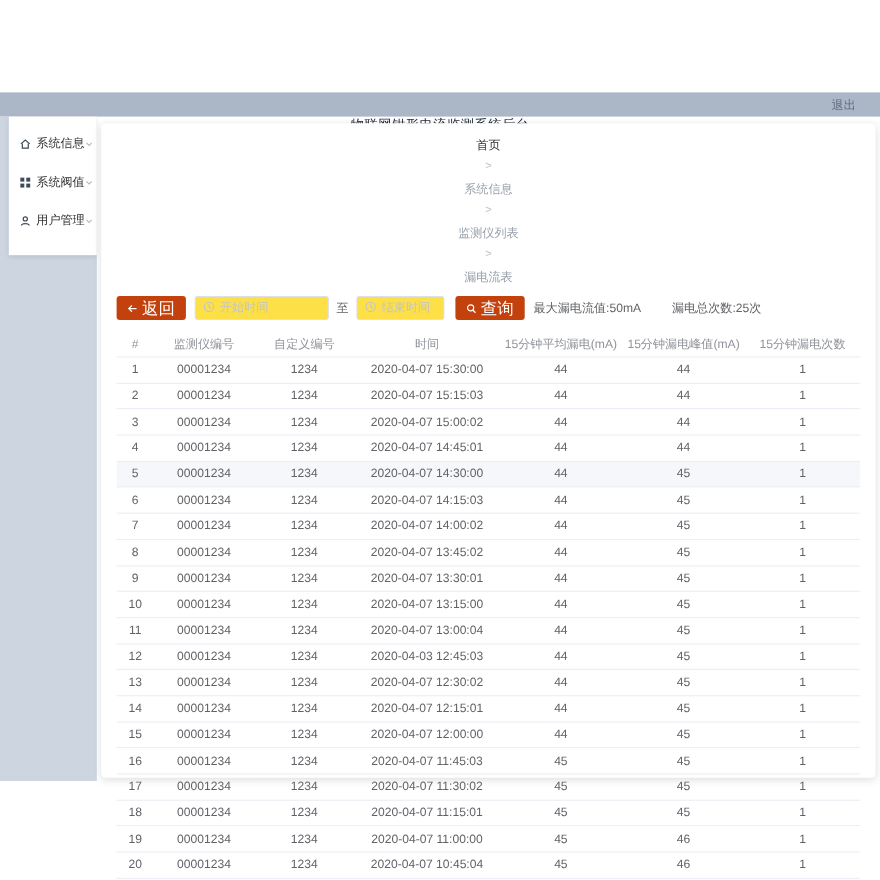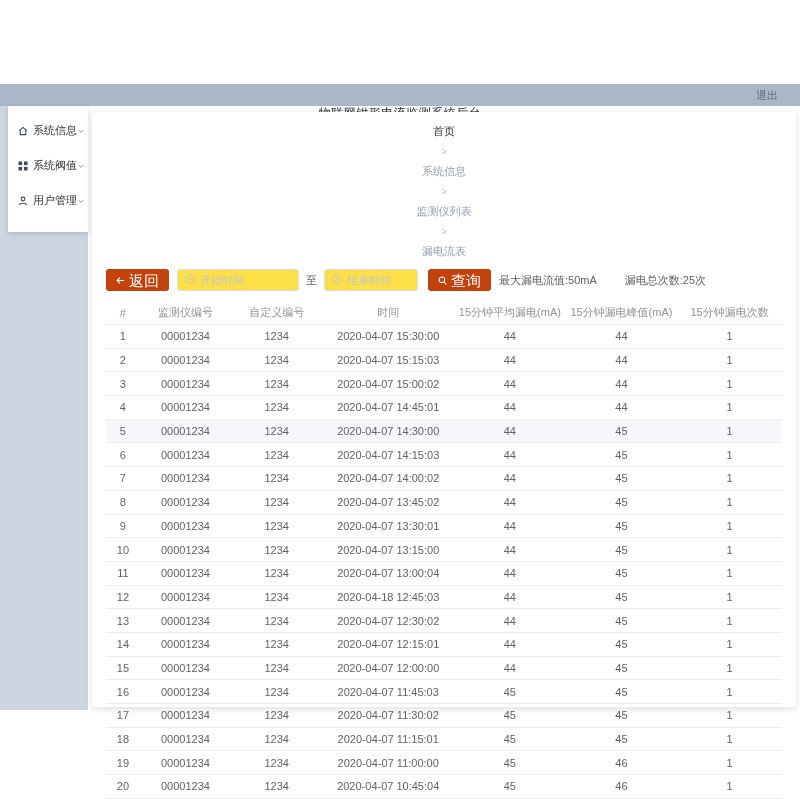--- a/index.html
+++ b/index.html
@@ -53,21 +53,21 @@
   .btn svg{display:block;}
   .dt-input{
     height:22px;border:1px solid #dcdfe6;border-radius:3px;background:#fde047;
     display:flex;align-items:center;padding:0 7px;gap:5px;box-sizing:border-box;color:#c0c4cc;
   }
   .dt-input input{
     border:none;outline:none;padding:0;width:100%;font-size:11px;font-family:inherit;color:#606266;background:transparent;
   }
   .dt-input input::placeholder{color:#c0c4cc;}
   .dt-start{width:122px;margin-left:8px;}
-  .dt-end{width:94px;}
+  .dt-end{width:80px;}
   .to-label{margin:0 7px;color:#606266;}
   .btn-search{margin-left:10px;}
   .stat{color:#606266;}
   .stat-max{margin-left:8px;}
   .stat-total{margin-left:28px;}
   
   .table{margin-top:10px;font-size:11px;}
   .thead{display:flex;align-items:center;height:23px;color:#909399;border-bottom:1px solid #ebeef5;}
   .trow{display:flex;align-items:center;height:22.7px;color:#606266;border-bottom:1px solid #ebeef5;cursor:default;}
   .trow.hl{background:#f5f7fa;}
@@ -317,21 +317,21 @@
           <div class="td c2">1234</div>
           <div class="td c3">2020-04-07 13:00:04</div>
           <div class="td c4">44</div>
           <div class="td c5">45</div>
           <div class="td c6">1</div>
         </div>
         <div class="trow">
           <div class="td c0">12</div>
           <div class="td c1">00001234</div>
           <div class="td c2">1234</div>
-          <div class="td c3">2020-04-18 12:45:03</div>
+          <div class="td c3">2020-04-03 12:45:03</div>
           <div class="td c4">44</div>
           <div class="td c5">45</div>
           <div class="td c6">1</div>
         </div>
         <div class="trow">
           <div class="td c0">13</div>
           <div class="td c1">00001234</div>
           <div class="td c2">1234</div>
           <div class="td c3">2020-04-07 12:30:02</div>
           <div class="td c4">44</div>

